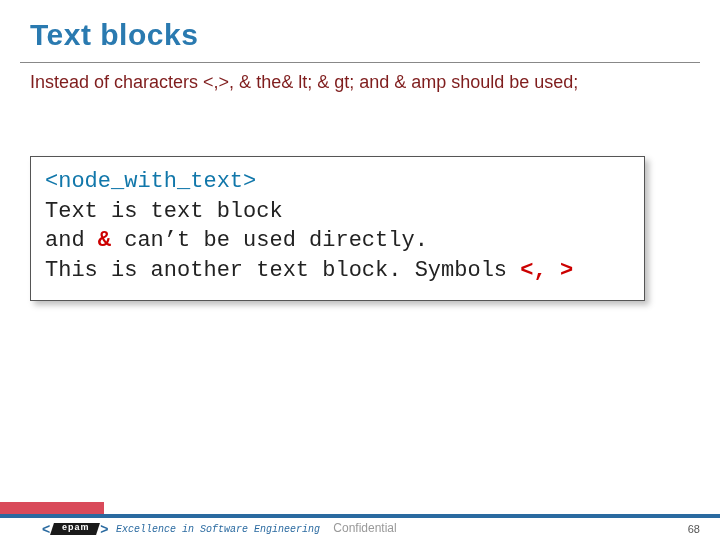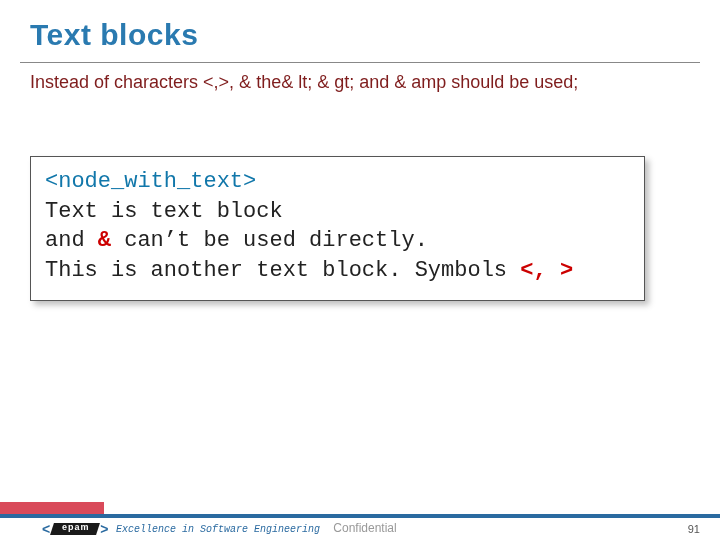--- a/index.html
+++ b/index.html
@@ -85,16 +85,16 @@
   <div class="footer">
     <div class="logo">
       <span class="lt">&lt;</span>
       <span class="lozenge">
           <span>epam</span>
         </span>
       <span class="gt">&gt;</span>
     </div>
     <div class="tagline">Excellence in Software Engineering</div>
     <div class="confidential">Confidential</div>
-    <div class="pagenum">91</div>
+    <div class="pagenum">68</div>
   </div>
 
 </div>
 
 </body></html>

